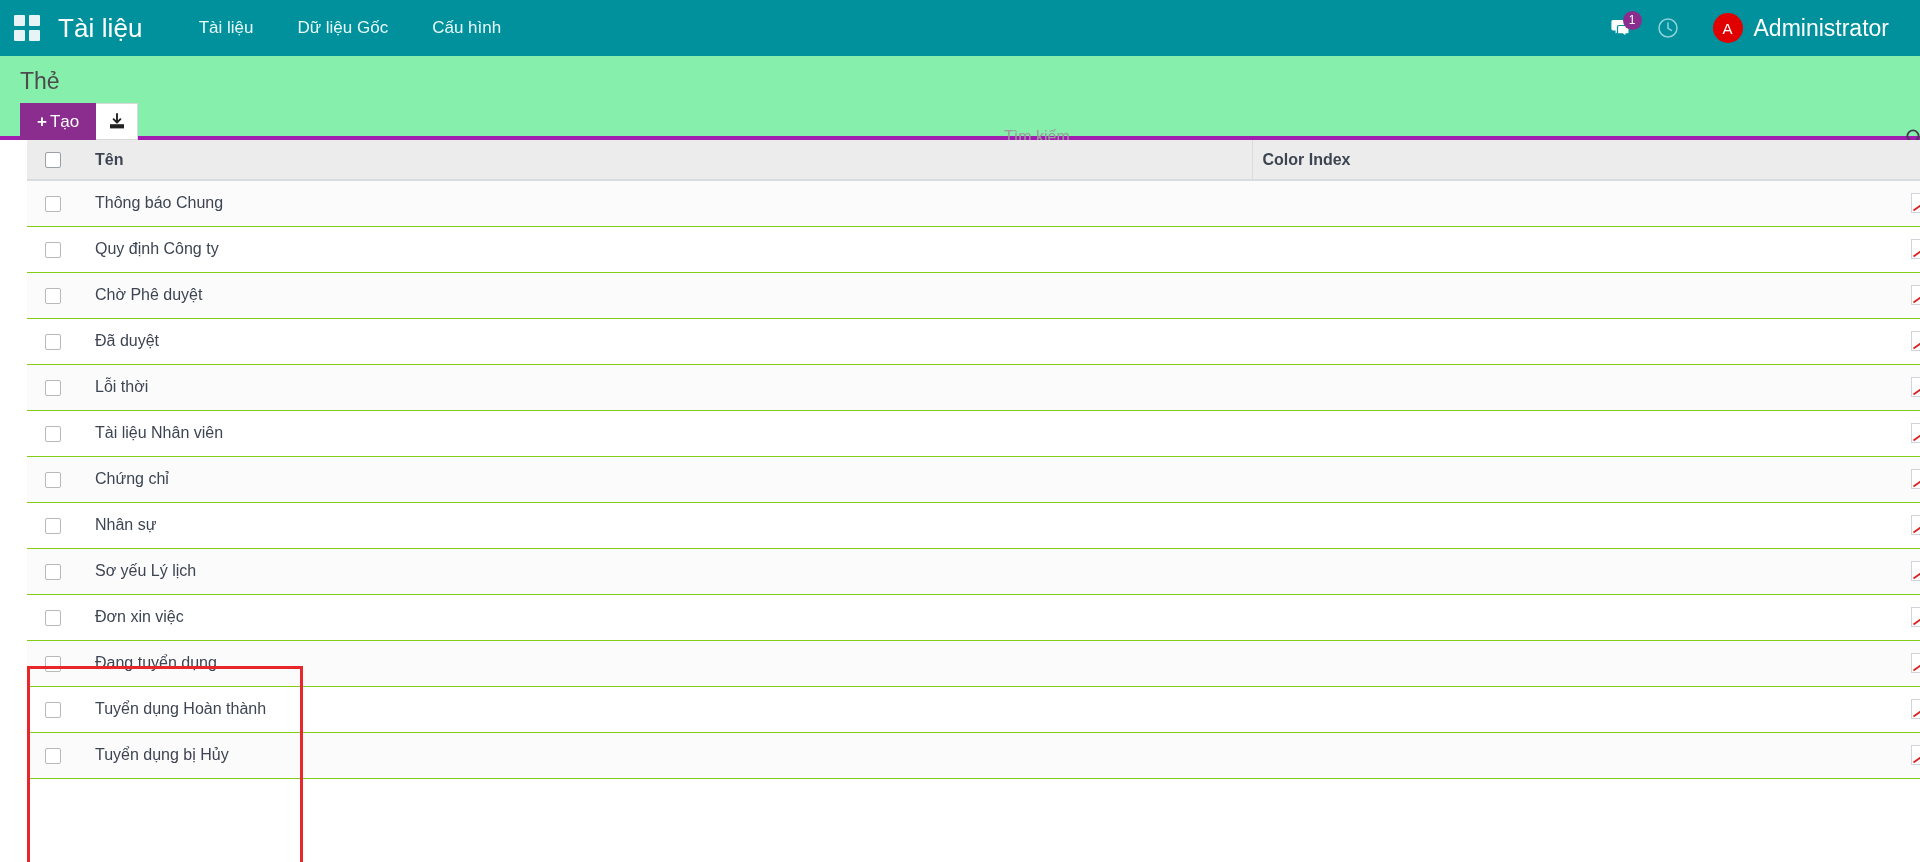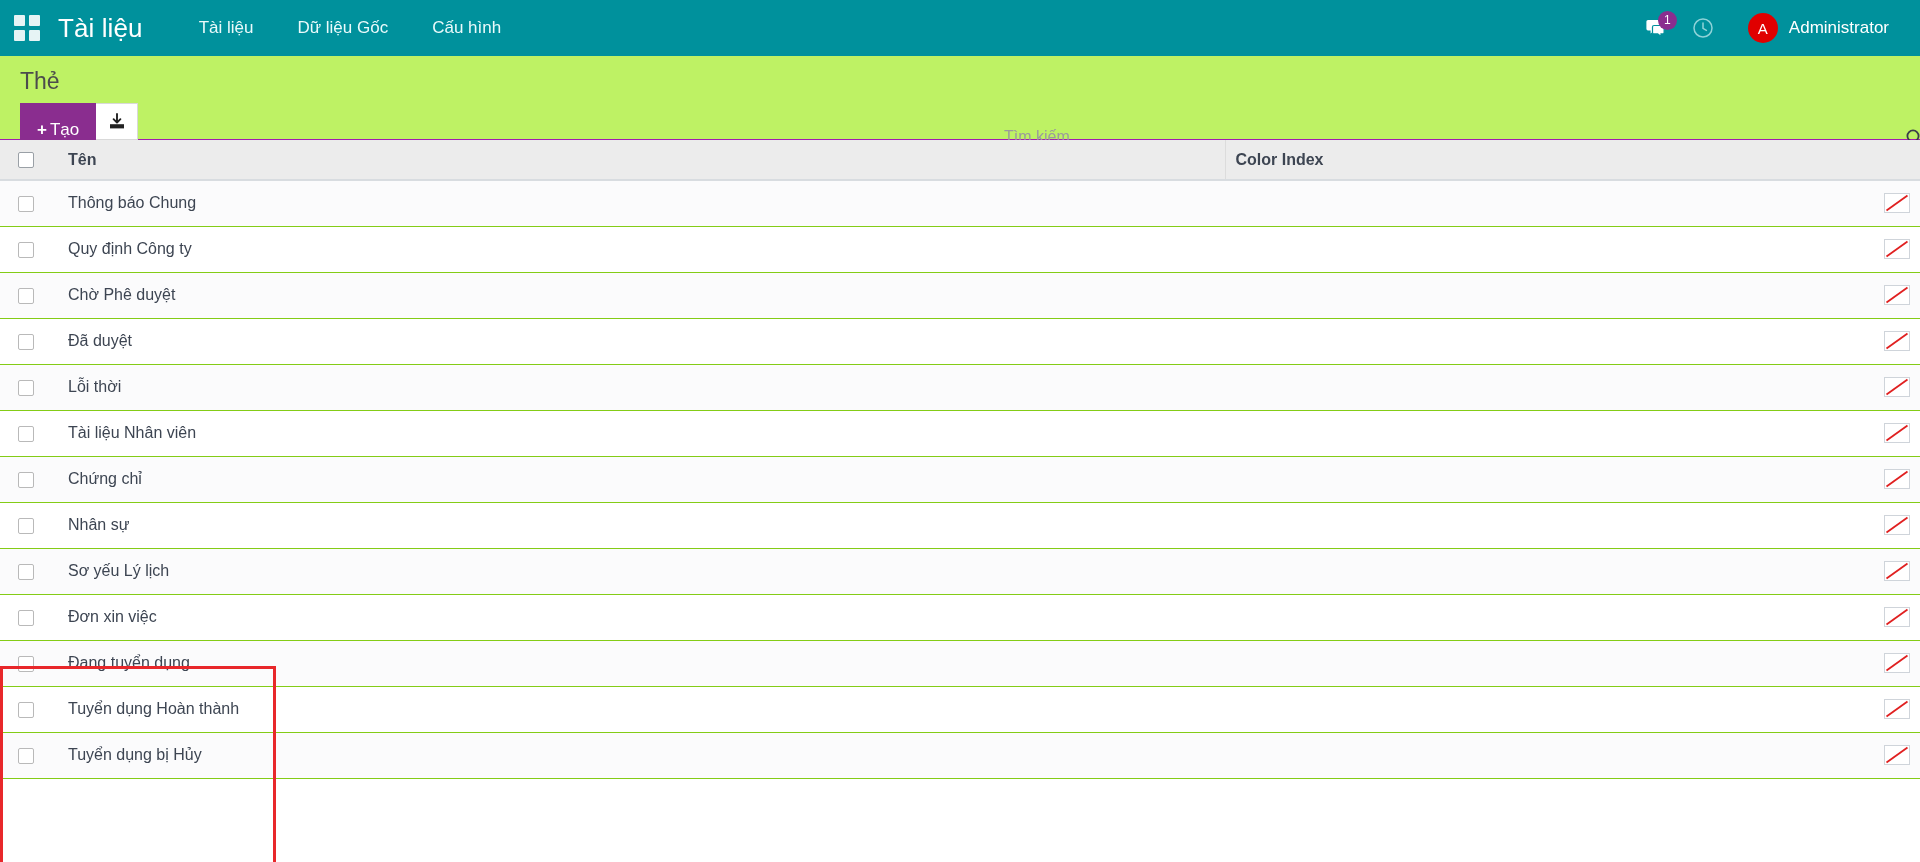--- a/index.html
+++ b/index.html
@@ -98,49 +98,49 @@
     width: 30px; height: 30px;
     border-radius: 50%;
     background: #e00000;
     color: #ffffff;
     font-size: 15px;
     display: flex;
     align-items: center;
     justify-content: center;
     font-weight: 400;
   }
-  .user-name { font-size: 17px; color: #ffffff; white-space: nowrap; }
+  .user-name { font-size: 23px; color: #ffffff; white-space: nowrap; }
 
   
   .cp {
     position: relative;
     height: 84px;
-    border-bottom: 1px solid #a21caf;
-    background: #bef264;
+    border-bottom: 4px solid #a21caf;
+    background: #86efac;
     text-decoration: underline;
   }
   .page-title {
     position: absolute;
     left: 20px; top: 12px;
     font-size: 23px;
     color: #4c4c4c;
     font-weight: 400;
   }
   .btn-row {
     position: absolute;
     left: 20px; top: 47px;
     display: flex;
     align-items: stretch;
   }
   .btn-create {
     background: #8a2d8f;
     color: #ffffff;
     border: none;
     font-size: 17px;
-    padding: 8px 17px;
+    padding: 0 17px;
     height: 37px;
     line-height: 37px;
     cursor: pointer;
     font-family: inherit;
     white-space: nowrap;
   }
   .btn-create .plus { font-weight: bold; margin-right: 3px; }
   .btn-import {
     width: 42px; height: 37px;
     border: 1px solid #d9d9d9;
@@ -218,21 +218,21 @@
     white-space: nowrap;
   }
   .pager-btn {
     width: 30px; height: 32px;
     display: flex; align-items: center; justify-content: center;
     cursor: pointer;
     color: #4a4a4a;
   }
 
   
-  .table-wrap { position: relative; width: 1752px; }
+  .table-wrap { position: relative; width: 1752px; margin-left: 27px; }
   table.list {
     width: 1920px;
     border-collapse: collapse;
     table-layout: fixed;
   }
   table.list thead th {
     background: #ececec;
     border-bottom: 2px solid #d8dce0;
     height: 40px;
     font-size: 16px;

